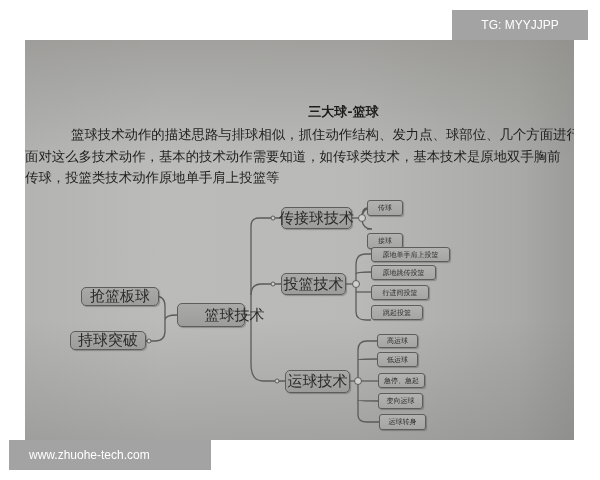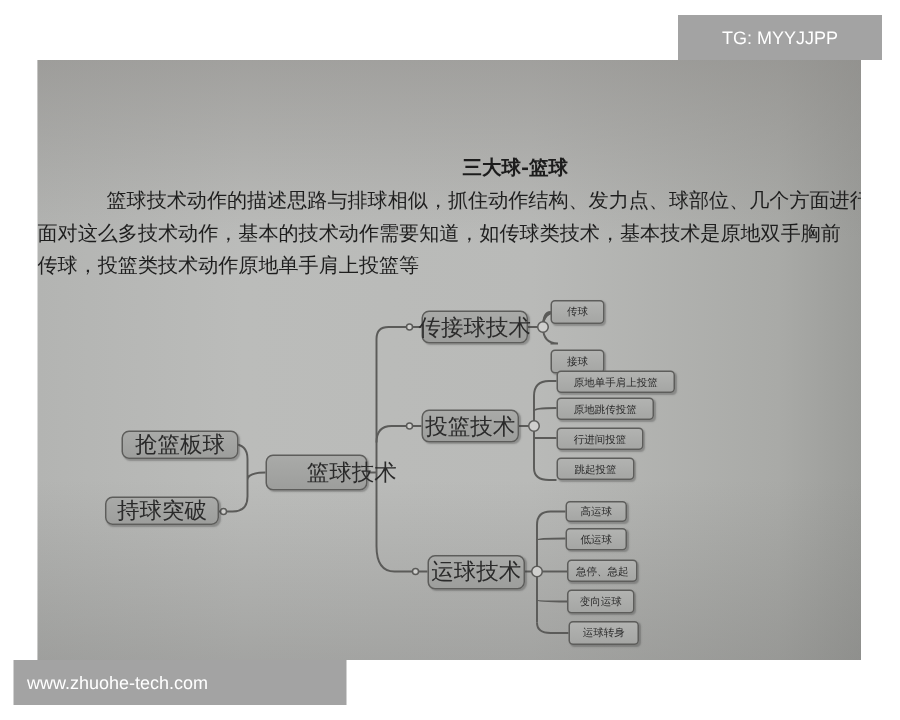--- a/index.html
+++ b/index.html
@@ -34,21 +34,21 @@
     box-shadow:1px 1px 1px rgba(60,60,60,0.35);
     white-space:nowrap;
   }
   .node.main { font-size:15px; border-radius:5px; border-width:1.5px; }
   .node.leaf { font-size:7px; border-radius:3px; background:linear-gradient(180deg,#b2b3b1,#a5a6a4); }
   .wm {
     position:absolute; background:#a3a3a3; color:#ffffff;
     font-family:"Liberation Sans", sans-serif; font-size:12px; display:flex; align-items:center;
   }
   .wm-top { left:452px; top:10px; width:136px; height:30px; justify-content:center; }
-  .wm-bottom { left:9px; top:440px; width:222px; height:30px; padding-left:9px; box-sizing:border-box; }
+  .wm-bottom { left:9px; top:440px; width:202px; height:30px; padding-left:20px; box-sizing:border-box; }
 </style>
 </head>
 <body>
 
 <div class="photo">
   <div class="doc-title">三大球-篮球</div>
   <div class="para">
     <span class="line indent">篮球技术动作的描述思路与排球相似，抓住动作结构、发力点、球部位、几个方面进行，</span>
     <span class="line">面对这么多技术动作，基本的技术动作需要知道，如传球类技术，基本技术是原地双手胸前</span>
     <span class="line">传球，投篮类技术动作原地单手肩上投篮等</span>

